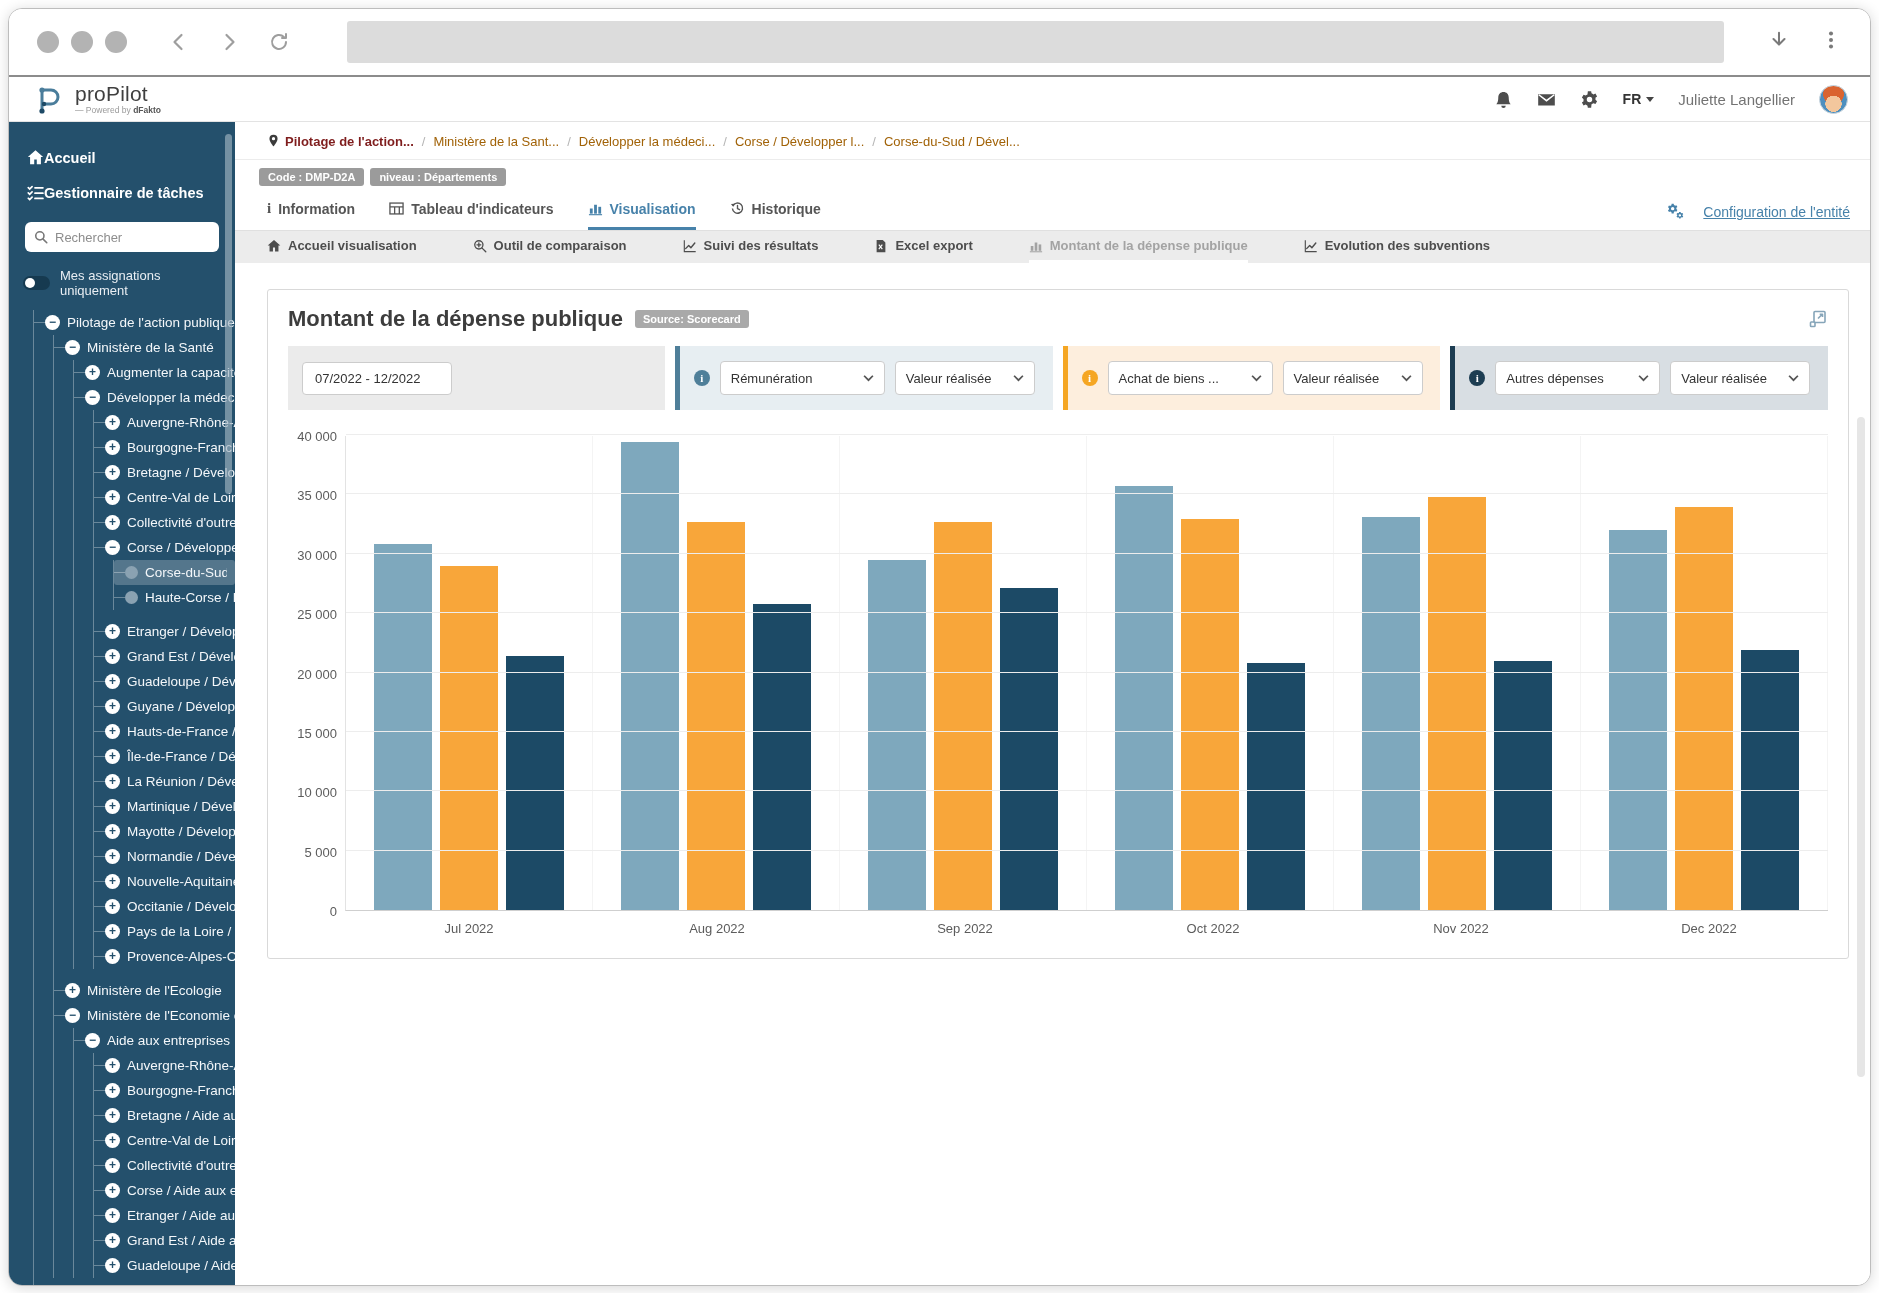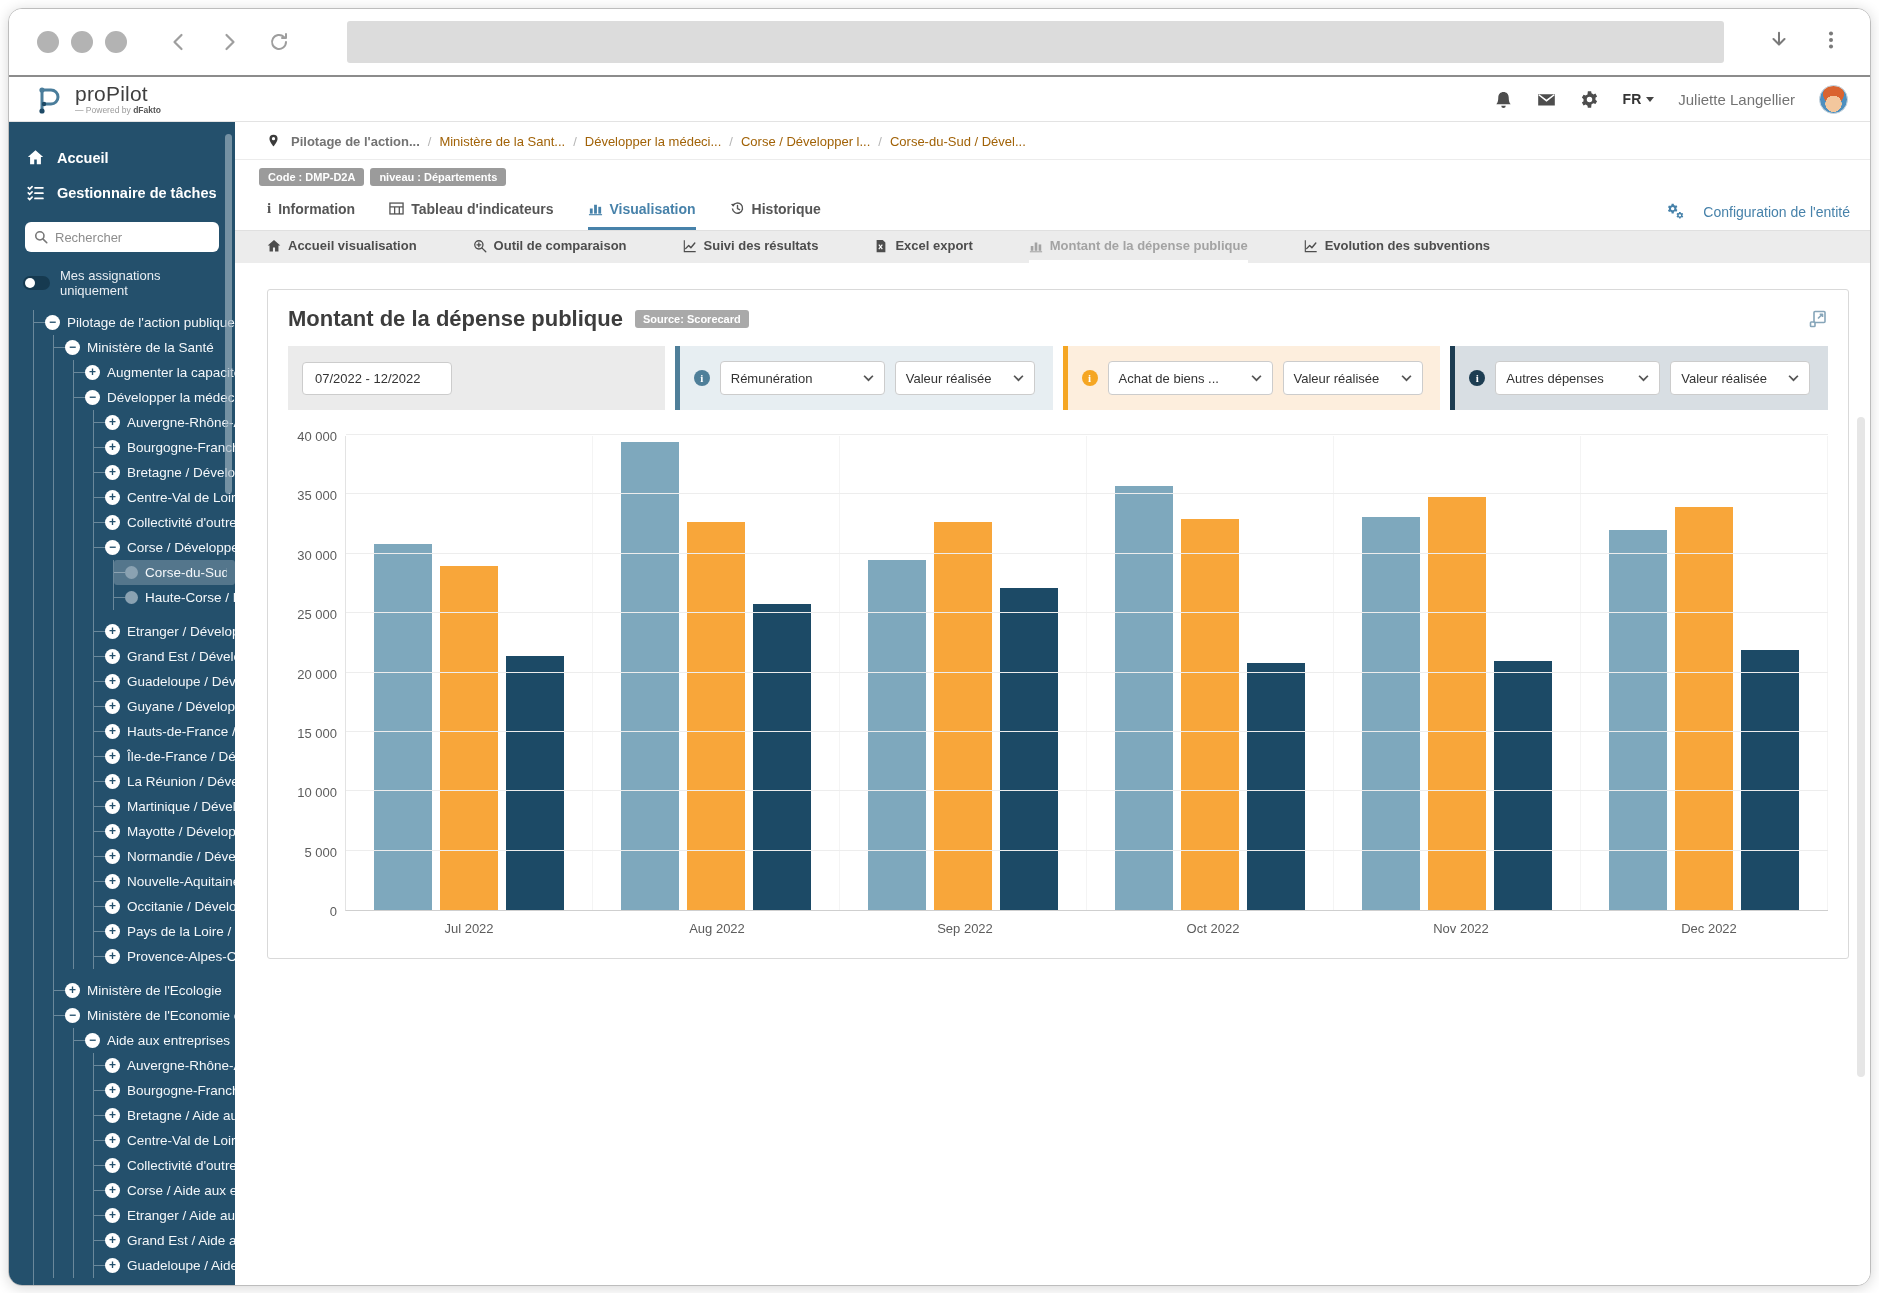--- a/index.html
+++ b/index.html
@@ -42,21 +42,21 @@
       radial-gradient(circle at 50% 30%, #da6430 0 44%, rgba(0,0,0,0) 45%),
       #4e8fbe;
     border:1px solid #cfd8de; }
 
   
   .content { display:flex; height:1163px; }
 
   
   .sidebar { width:226px; background:#24506c; position:relative; flex-shrink:0;
     padding:18px 0 0 0; overflow:hidden; color:#f2f6f9; }
-  .side-item { display:flex; align-items:center; gap:13px; padding:9px 18px; font-size:14.5px;
+  .side-item { display:flex; align-items:center; padding:9px 18px; font-size:14.5px;
     font-weight:600; color:#fff; }
   .side-item svg { width:17px; height:17px; flex-shrink:0; }
   .side-search { margin:12px 16px 4px 16px; position:relative; }
   .side-search input { width:100%; height:30px; border:none; border-radius:6px; padding:0 10px 0 30px;
     font-size:13px; font-family:"Liberation Sans",sans-serif; color:#333; outline:none; }
   .side-search input::placeholder { color:#8d8d8d; }
   .side-search svg { position:absolute; left:9px; top:8px; width:14px; height:14px; color:#777; }
   .assign-row { display:flex; align-items:center; gap:10px; padding:12px 16px 8px 14px; }
   .toggle { width:27px; height:14px; border-radius:8px; background:#163a50; position:relative; flex-shrink:0; }
   .toggle::after { content:""; position:absolute; left:2px; top:2px; width:10px; height:10px;
@@ -76,41 +76,41 @@
     background:#9fb4c1; opacity:.65; border-radius:4px; }
 
   
   .main { flex:1; background:#fff; position:relative; overflow:hidden; }
   .main-scrollthumb { position:absolute; right:5px; top:295px; width:8px; height:660px;
     background:#e6e6e6; border-radius:4px; }
 
   .breadcrumb { display:flex; align-items:center; gap:8px; padding:12px 32px 10px 32px;
     border-bottom:1px solid #ececec; font-size:13px; color:#8a8a8a; }
   .bc-item { color:#a16207; }
-  .bc-item.first { color:#737373; font-weight:700; display:flex; align-items:flex-start; gap:11px; }
+  .bc-item.first { color:#7f1d1d; font-weight:700; display:flex; align-items:flex-start; gap:5px; }
   .bc-item.first svg { width:13px; height:13px; color:#3c3c3c; }
   .bc-sep { color:#b5b5b5; }
 
   .title-row { display:flex; align-items:flex-start; padding:14px 20px 0 32px; }
   .page-title { font-size:21px; font-weight:700; color:#4c4c4c; letter-spacing:.2px; }
   .more-btn { margin-left:auto; background:#3a698d; color:#fff; border:none; border-radius:4px;
     width:27px; height:23px; font-size:13px; font-weight:700; line-height:10px; letter-spacing:1px; }
   .badges { display:flex; gap:6px; padding:8px 32px 0 24px; }
   .badge { background:#9b9b9b; color:#fff; font-size:11px; font-weight:700; padding:3px 9px;
     border-radius:3px; }
 
   .tabs-row { display:flex; align-items:flex-end; padding:14px 20px 0 32px; border-bottom:1px solid #e0e0e0; }
   .tabs { display:flex; gap:34px; }
   .tab { display:flex; align-items:center; gap:7px; font-size:14px; font-weight:700; color:#555;
     padding-bottom:10px; border-bottom:3px solid transparent; cursor:pointer; }
   .tab svg { width:15px; height:15px; }
   .tab .icon-i { font-weight:700; font-size:15px; font-family:"Liberation Serif",serif; }
   .tab.active { color:#4782aa; border-bottom-color:#4782aa; }
   .config-link { margin-left:auto; display:flex; align-items:center; gap:19px; color:#4782aa;
-    font-size:14px; padding-bottom:10px; cursor:pointer; }
+    font-size:14px; padding-bottom:10px; cursor:pointer;text-decoration:underline; }
   .config-link svg { width:17px; height:17px; }
 
   .subnav { height:32px; background:#ececec; display:flex; align-items:stretch; gap:56px;
     padding:0 20px 0 32px; }
   .subnav-item { display:flex; align-items:center; gap:7px; font-size:13px; font-weight:700;
     color:#4d4d4d; border-bottom:3px solid transparent; cursor:pointer; }
   .subnav-item svg { width:14px; height:14px; }
   .subnav-item.active { color:#a3a3a3; border-bottom-color:#fff; }
 
   

